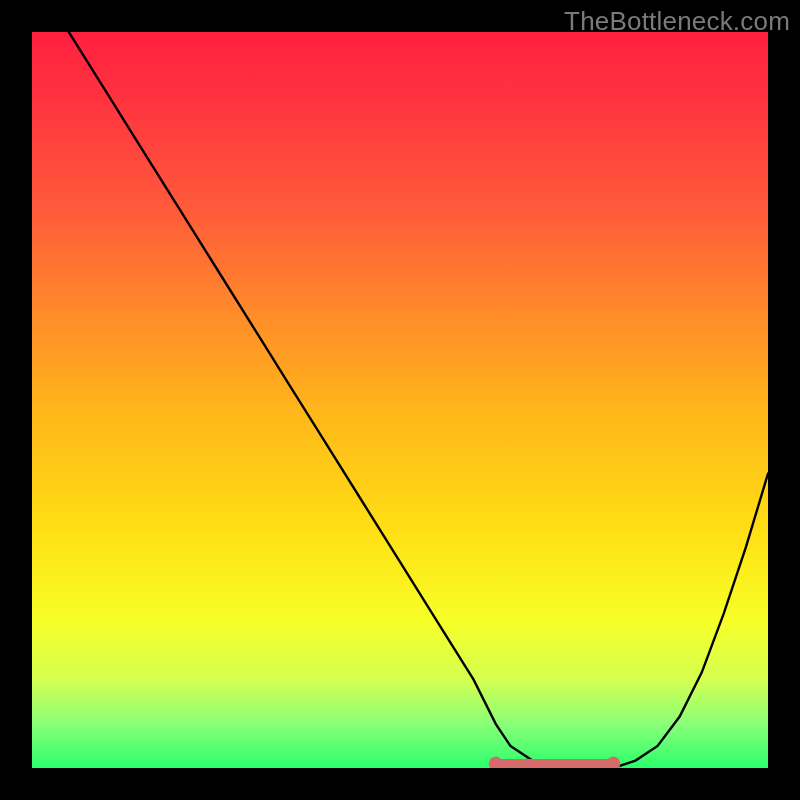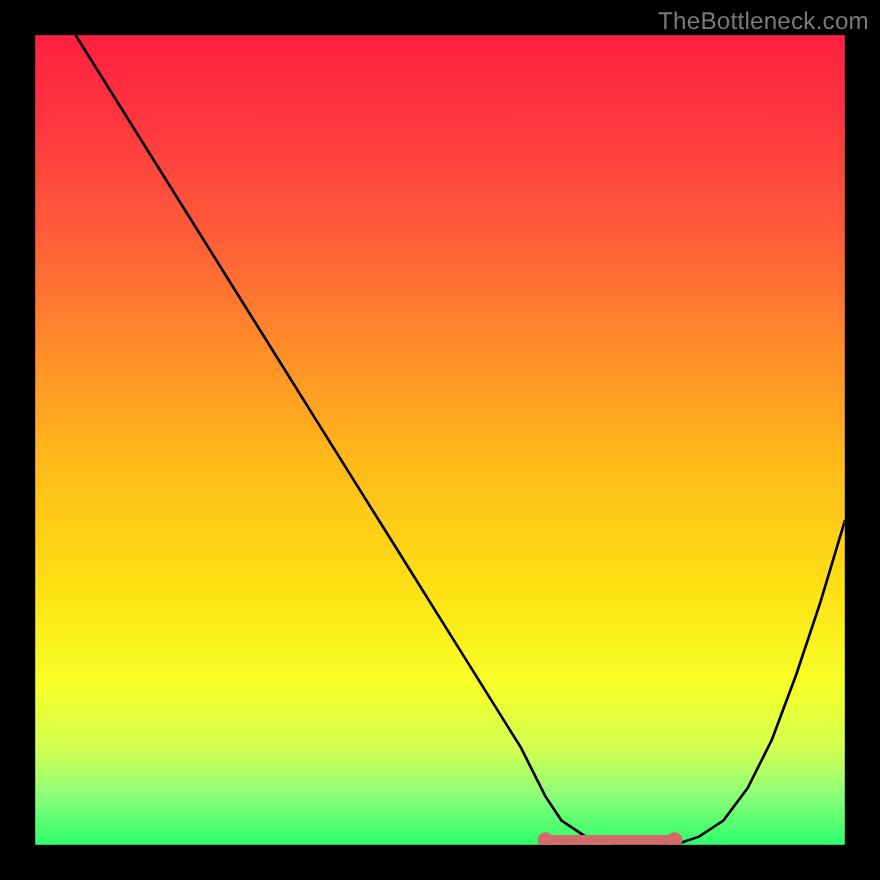--- a/index.html
+++ b/index.html
@@ -21,21 +21,21 @@
       #f7ff28 80%,
       #d4ff50 88%,
       #8aff78 94%,
       #2cff6c 100%);
   }
   .attribution {
     position: absolute;
     top: 6px;
     right: 10px;
     color: #7a7a7a;
-    font-size: 22px;
+    font-size: 26px;
     font-weight: 500;
     letter-spacing: 0.2px;
   }
   svg.curve {
     position: absolute;
     left: 0; top: 0;
     width: 100%; height: 100%;
   }
 </style>
 </head>

